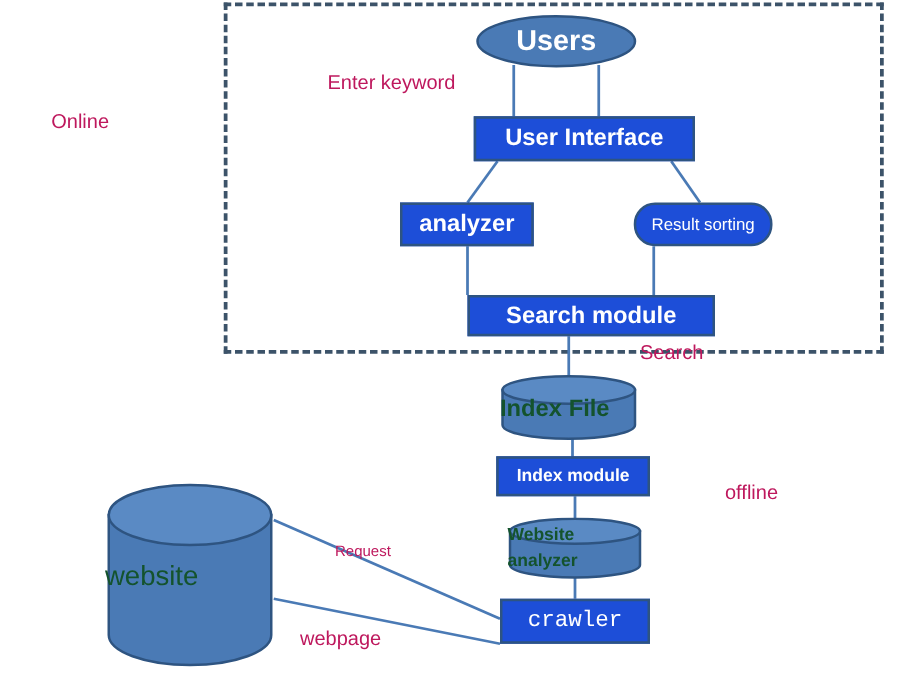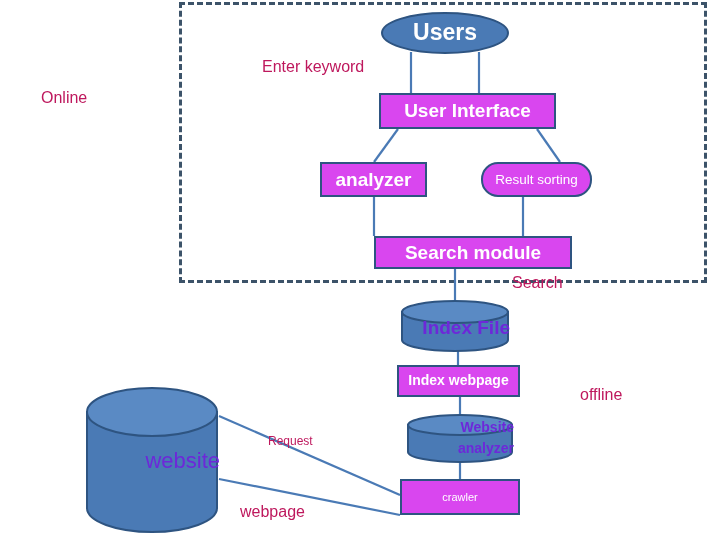--- a/index.html
+++ b/index.html
@@ -33,21 +33,21 @@
     position: absolute;
     box-sizing: border-box;
     display: flex;
     align-items: center;
     justify-content: center;
     text-align: center;
     color: #ffffff;
     line-height: 1.12;
   }
   .rect {
-    background: #d946ef;
+    background: #1d4ed8;
     border: 2px solid #2e5481;
   }
   .bold {
     font-weight: bold;
   }
   .plain-label {
     position: absolute;
     color: #be185d;
     font-weight: bold;
     white-space: nowrap;
@@ -55,44 +55,44 @@
   .plain-label.thin {
     font-weight: normal;
   }
   .cyl-wrap {
     position: absolute;
   }
   .cyl-text {
     position: absolute;
     left: 0;
     width: 100%;
-    text-align: right;
-    color: #6d28d9;
+    text-align: left;
+    color: #14532d;
     z-index: 3;
     pointer-events: none;
   }
   .dashed-region {
     position: absolute;
     box-sizing: border-box;
     border: 3px dashed #3c5369;
     background: transparent;
   }
 
   
   #dashed-box      { left: 179px; top: 2px;  width: 528px; height: 281px; }
 
   #users-ellipse   { left: 380px; top: 11px;  width: 130px; height: 44px; text-align: right; }
   #user-interface  { left: 379px; top: 93px;  width: 177px; height: 36px; font-size: 19px; }
   #analyzer        { left: 320px; top: 162px; width: 107px; height: 35px; font-size: 19px; }
-  #result-sorting  { left: 481px; top: 162px; width: 111px; height: 35px; font-size: 13.5px; border-radius: 17px; }
+  #result-sorting  { left: 507px; top: 162px; width: 111px; height: 35px; font-size: 13.5px; border-radius: 17px; }
   #search-module   { left: 374px; top: 236px; width: 198px; height: 33px; font-size: 19px; }
   #index-file      { left: 400px; top: 300px; width: 110px; height: 52px; }
   #index-module    { left: 397px; top: 365px; width: 123px; height: 32px; font-size: 14px; }
   #website-db      { left: 406px; top: 414px; width: 108px; height: 50px; }
-  #crawler         { left: 400px; top: 479px; width: 120px; height: 36px; font-size: 11px; }
+  #crawler         { left: 400px; top: 479px; width: 120px; height: 36px; font-size: 18px; font-family: Liberation Mono, monospace; }
   #website-cyl     { left: 84px;  top: 386px; width: 136px; height: 148px; }
 
   #label-enter-keyword { left: 262px; top: 58px;  font-size: 16px; }
   #label-online        { left: 41px;  top: 89px;  font-size: 16px; text-align: right; }
   #label-search        { left: 512px; top: 274px; font-size: 16px; }
   #label-offline       { left: 580px; top: 386px; font-size: 16px; }
   #label-request       { left: 268px; top: 434px; font-size: 12px; }
   #label-webpage       { left: 240px; top: 503px; font-size: 16px; }
 </style>
 </head>
@@ -152,21 +152,21 @@
 
   <div class="cyl-wrap" id="index-file">
     <svg width="110" height="52" viewBox="0 0 110 52" xmlns="http://www.w3.org/2000/svg" style="position:absolute;left:0;top:0;">
       <path d="M2,12 L2,40 A53,11 0 0 0 108,40 L108,12 Z" fill="#4a7ab5" stroke="#2e5481" stroke-width="2"></path>
       <ellipse cx="55" cy="12" rx="53" ry="11" fill="#5a8ac4" stroke="#2e5481" stroke-width="2"></ellipse>
     </svg>
     <div class="cyl-text bold" style="top:17px;font-size:19px;">Index File</div>
   </div>
 
   <div class="node rect bold" id="index-module">
-    <span>Index webpage</span>
+    <span>Index module</span>
   </div>
 
   <div class="cyl-wrap" id="website-db">
     <svg width="108" height="50" viewBox="0 0 108 50" xmlns="http://www.w3.org/2000/svg" style="position:absolute;left:0;top:0;">
       <path d="M2,11 L2,38 A52,10 0 0 0 106,38 L106,11 Z" fill="#4a7ab5" stroke="#2e5481" stroke-width="2"></path>
       <ellipse cx="54" cy="11" rx="52" ry="10" fill="#5a8ac4" stroke="#2e5481" stroke-width="2"></ellipse>
     </svg>
     <div class="cyl-text bold" style="top:5px;font-size:14px;">Website</div>
     <div class="cyl-text bold" style="top:26px;font-size:14px;">analyzer</div>
   </div>

